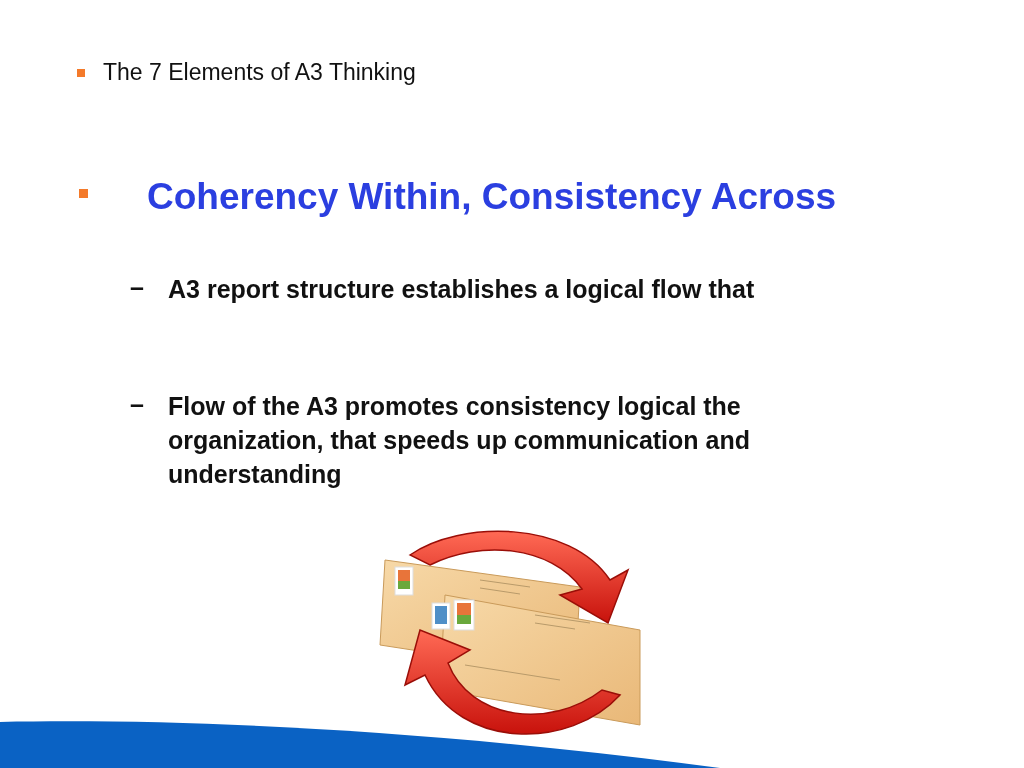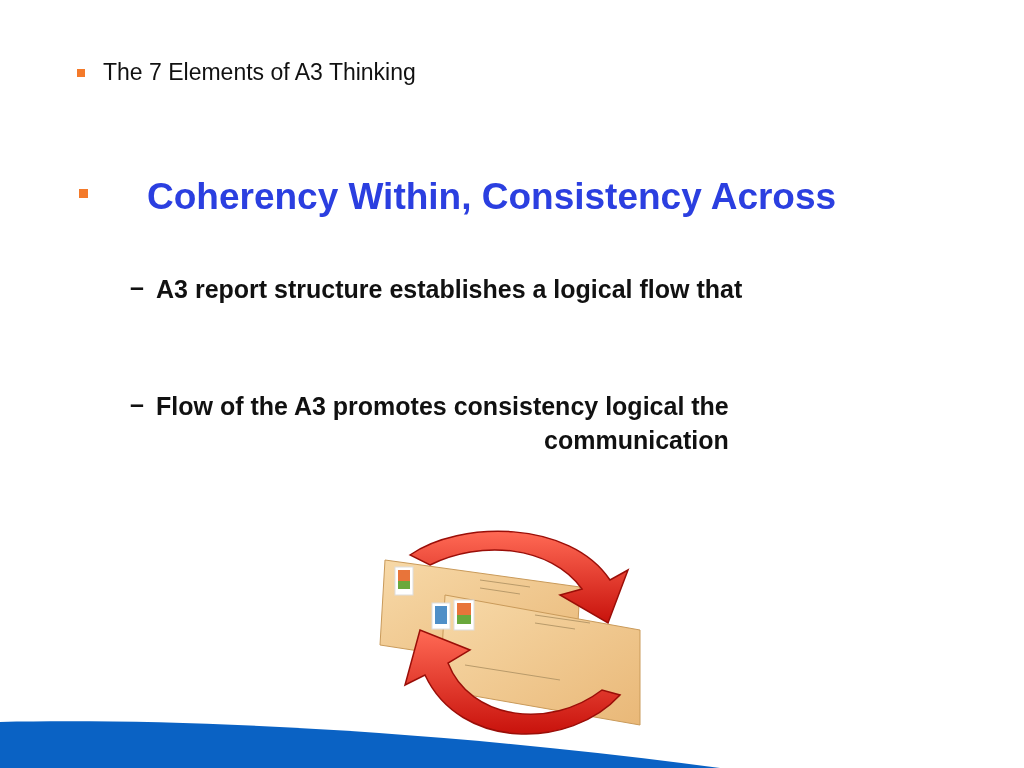--- a/index.html
+++ b/index.html
@@ -13,24 +13,23 @@
     }
     .title {
       position: absolute; left: 103px; top: 59px;
       font-size: 23px; font-weight: normal; color: #111111; white-space: nowrap;
     }
     .heading {
       position: absolute; left: 103px; top: 176px;
       font-size: 37px; font-weight: bold; color: #2b3fe0; white-space: nowrap; margin-left: 44px;
     }
     .sub {
-      position: absolute; left: 156px;
+      position: absolute; left: 168px;
       font-size: 25px; font-weight: bold; color: #111111;
       line-height: 34px;
-      text-align: right;
     }
     .dash {
       position: absolute; left: 130px;
       font-size: 25px; font-weight: bold; color: #111111;
     }
     .graphic { position: absolute; left: 370px; top: 525px; width: 320px; height: 230px; }
     .wave { position: absolute; left: 0; top: 710px; width: 1024px; height: 58px; }
   </style>
 </head>
 <body>
@@ -42,21 +41,22 @@
 <div class="heading">Coherency Within, Consistency Across</div>
 
 <div class="dash" style="top:273px;">–</div>
 <div class="sub" style="top:272px;">
   <div>A3 report structure establishes a logical flow that</div>
 </div>
 
 <div class="dash" style="top:390px;">–</div>
 <div class="sub" style="top:389px;">
   <div>Flow of the A3 promotes consistency logical the</div>
-  <div>communication</div>
+  <div>organization, that speeds up communication and</div>
+  <div>understanding</div>
 </div>
 
 <div class="graphic">
   <svg width="320" height="230" viewBox="0 0 320 230">
     <defs>
       <linearGradient id="env" x1="0" y1="0" x2="1" y2="1">
         <stop offset="0" stop-color="#f7d9a8"></stop>
         <stop offset="1" stop-color="#e9b878"></stop>
       </linearGradient>
       <linearGradient id="arr" x1="0" y1="0" x2="0" y2="1">

